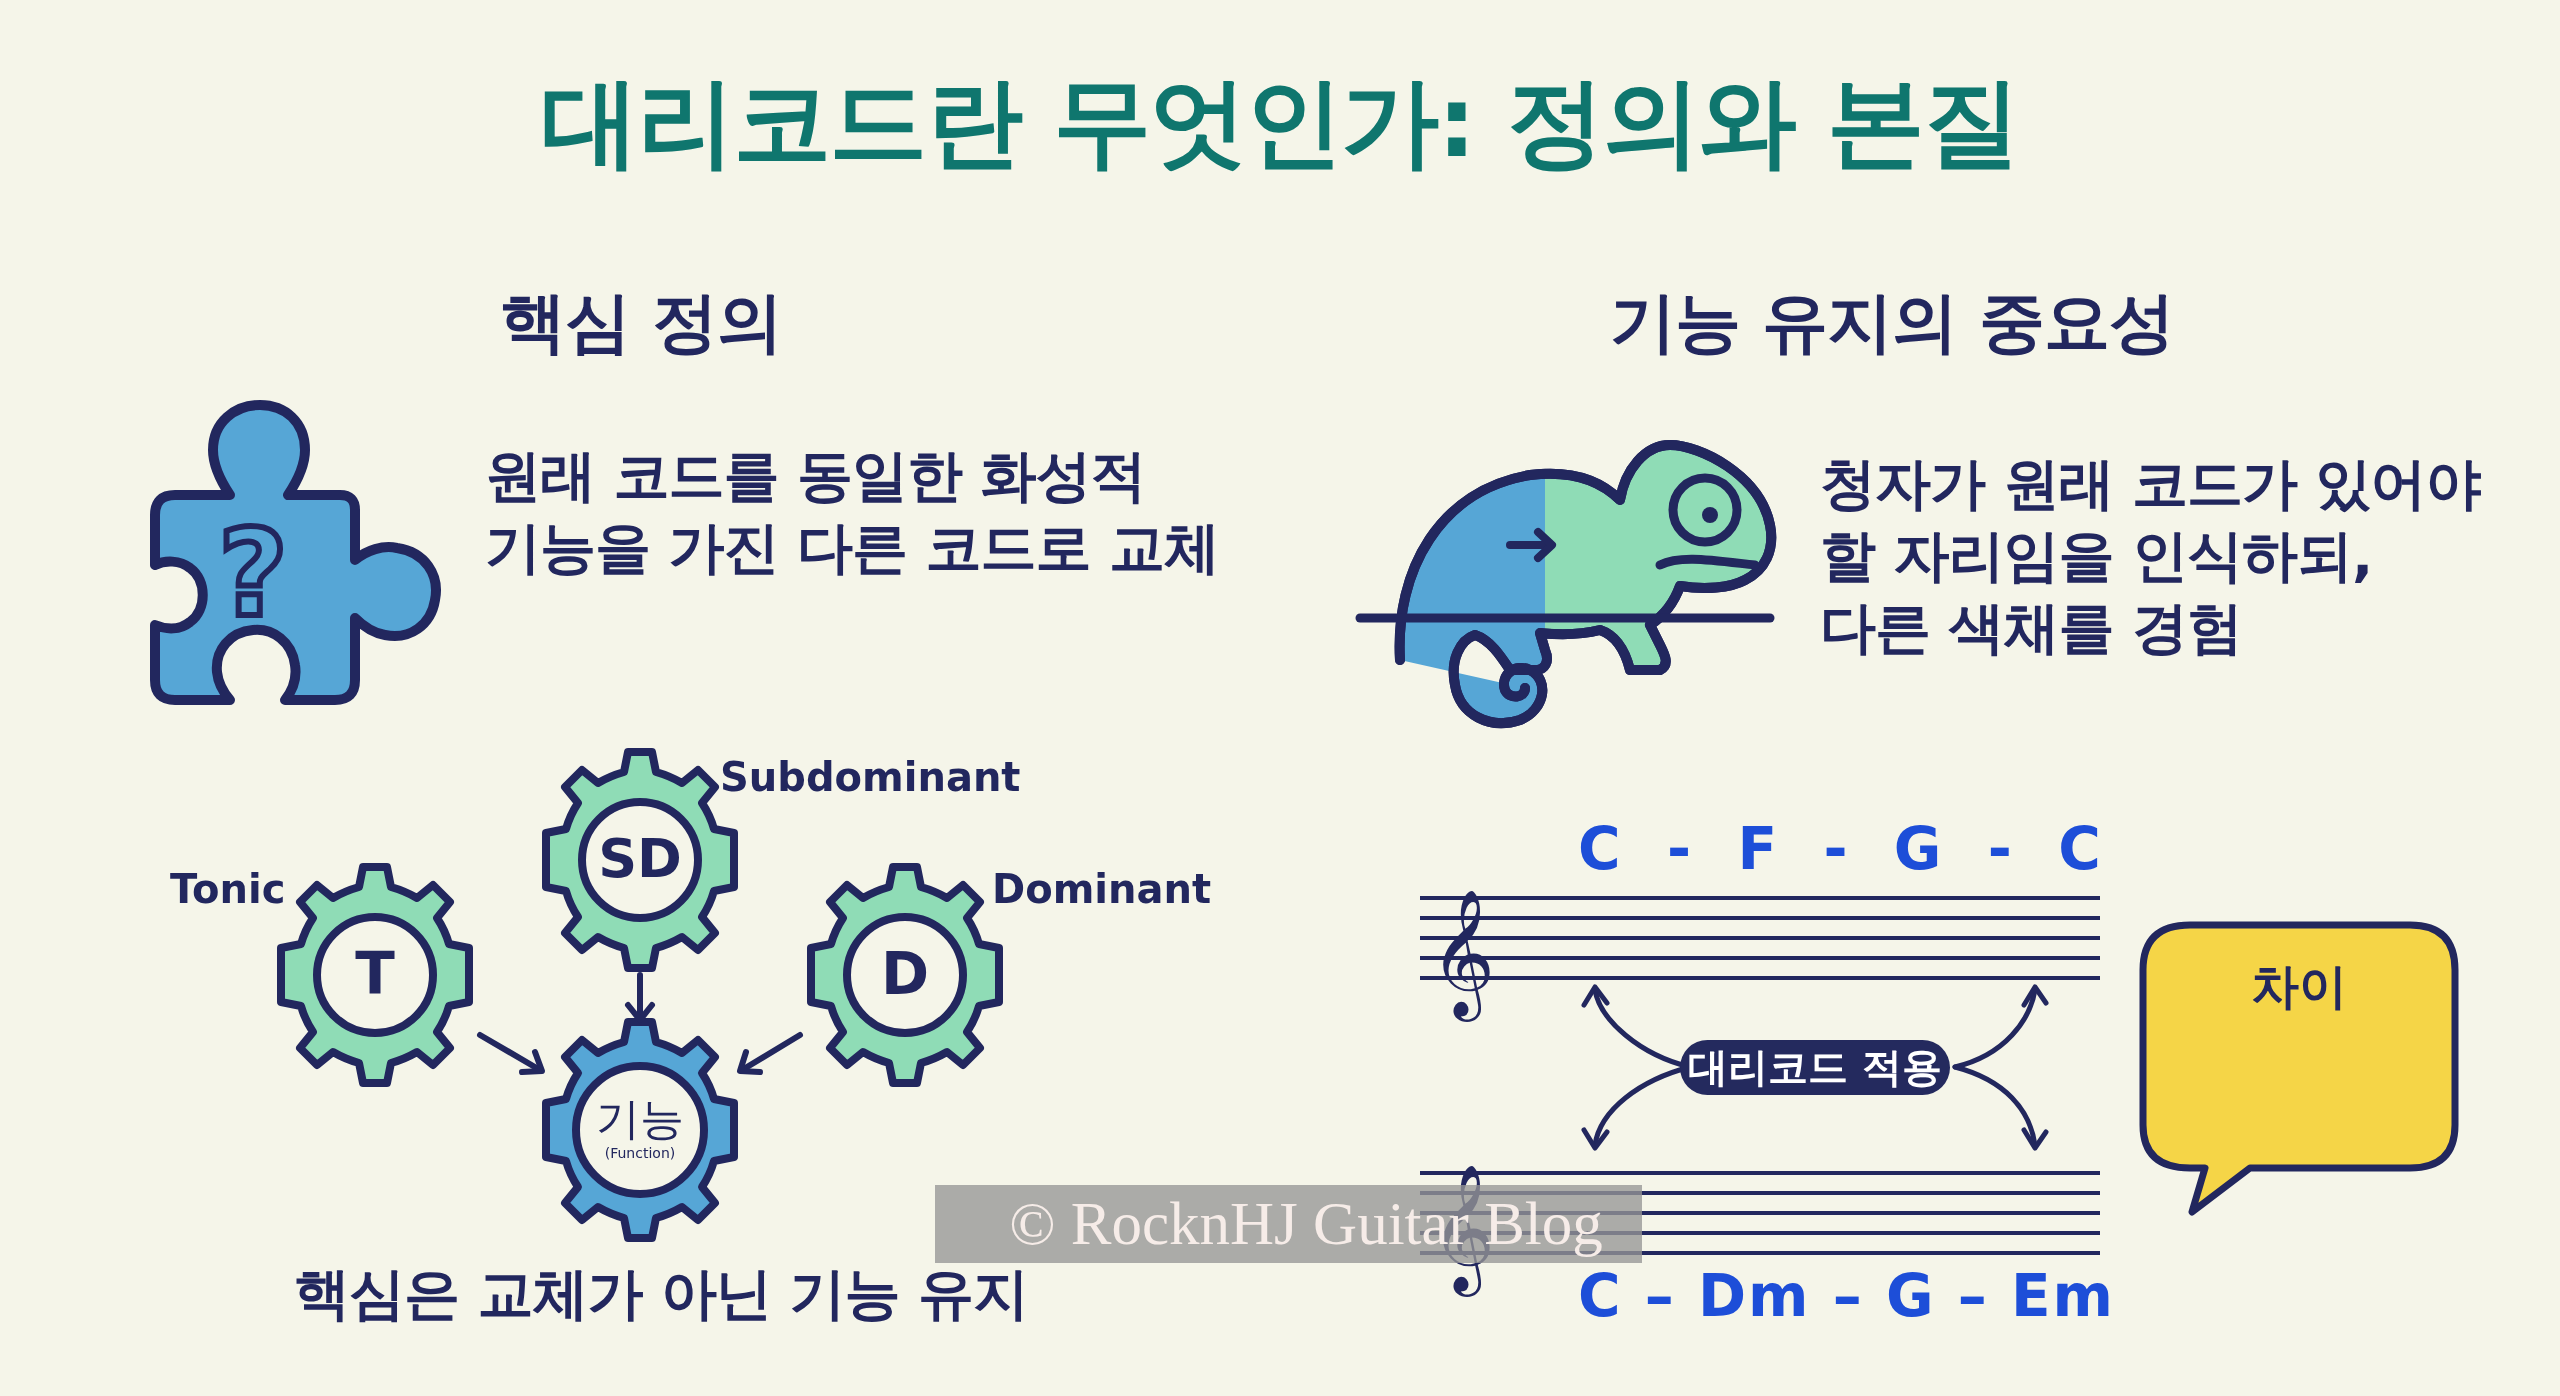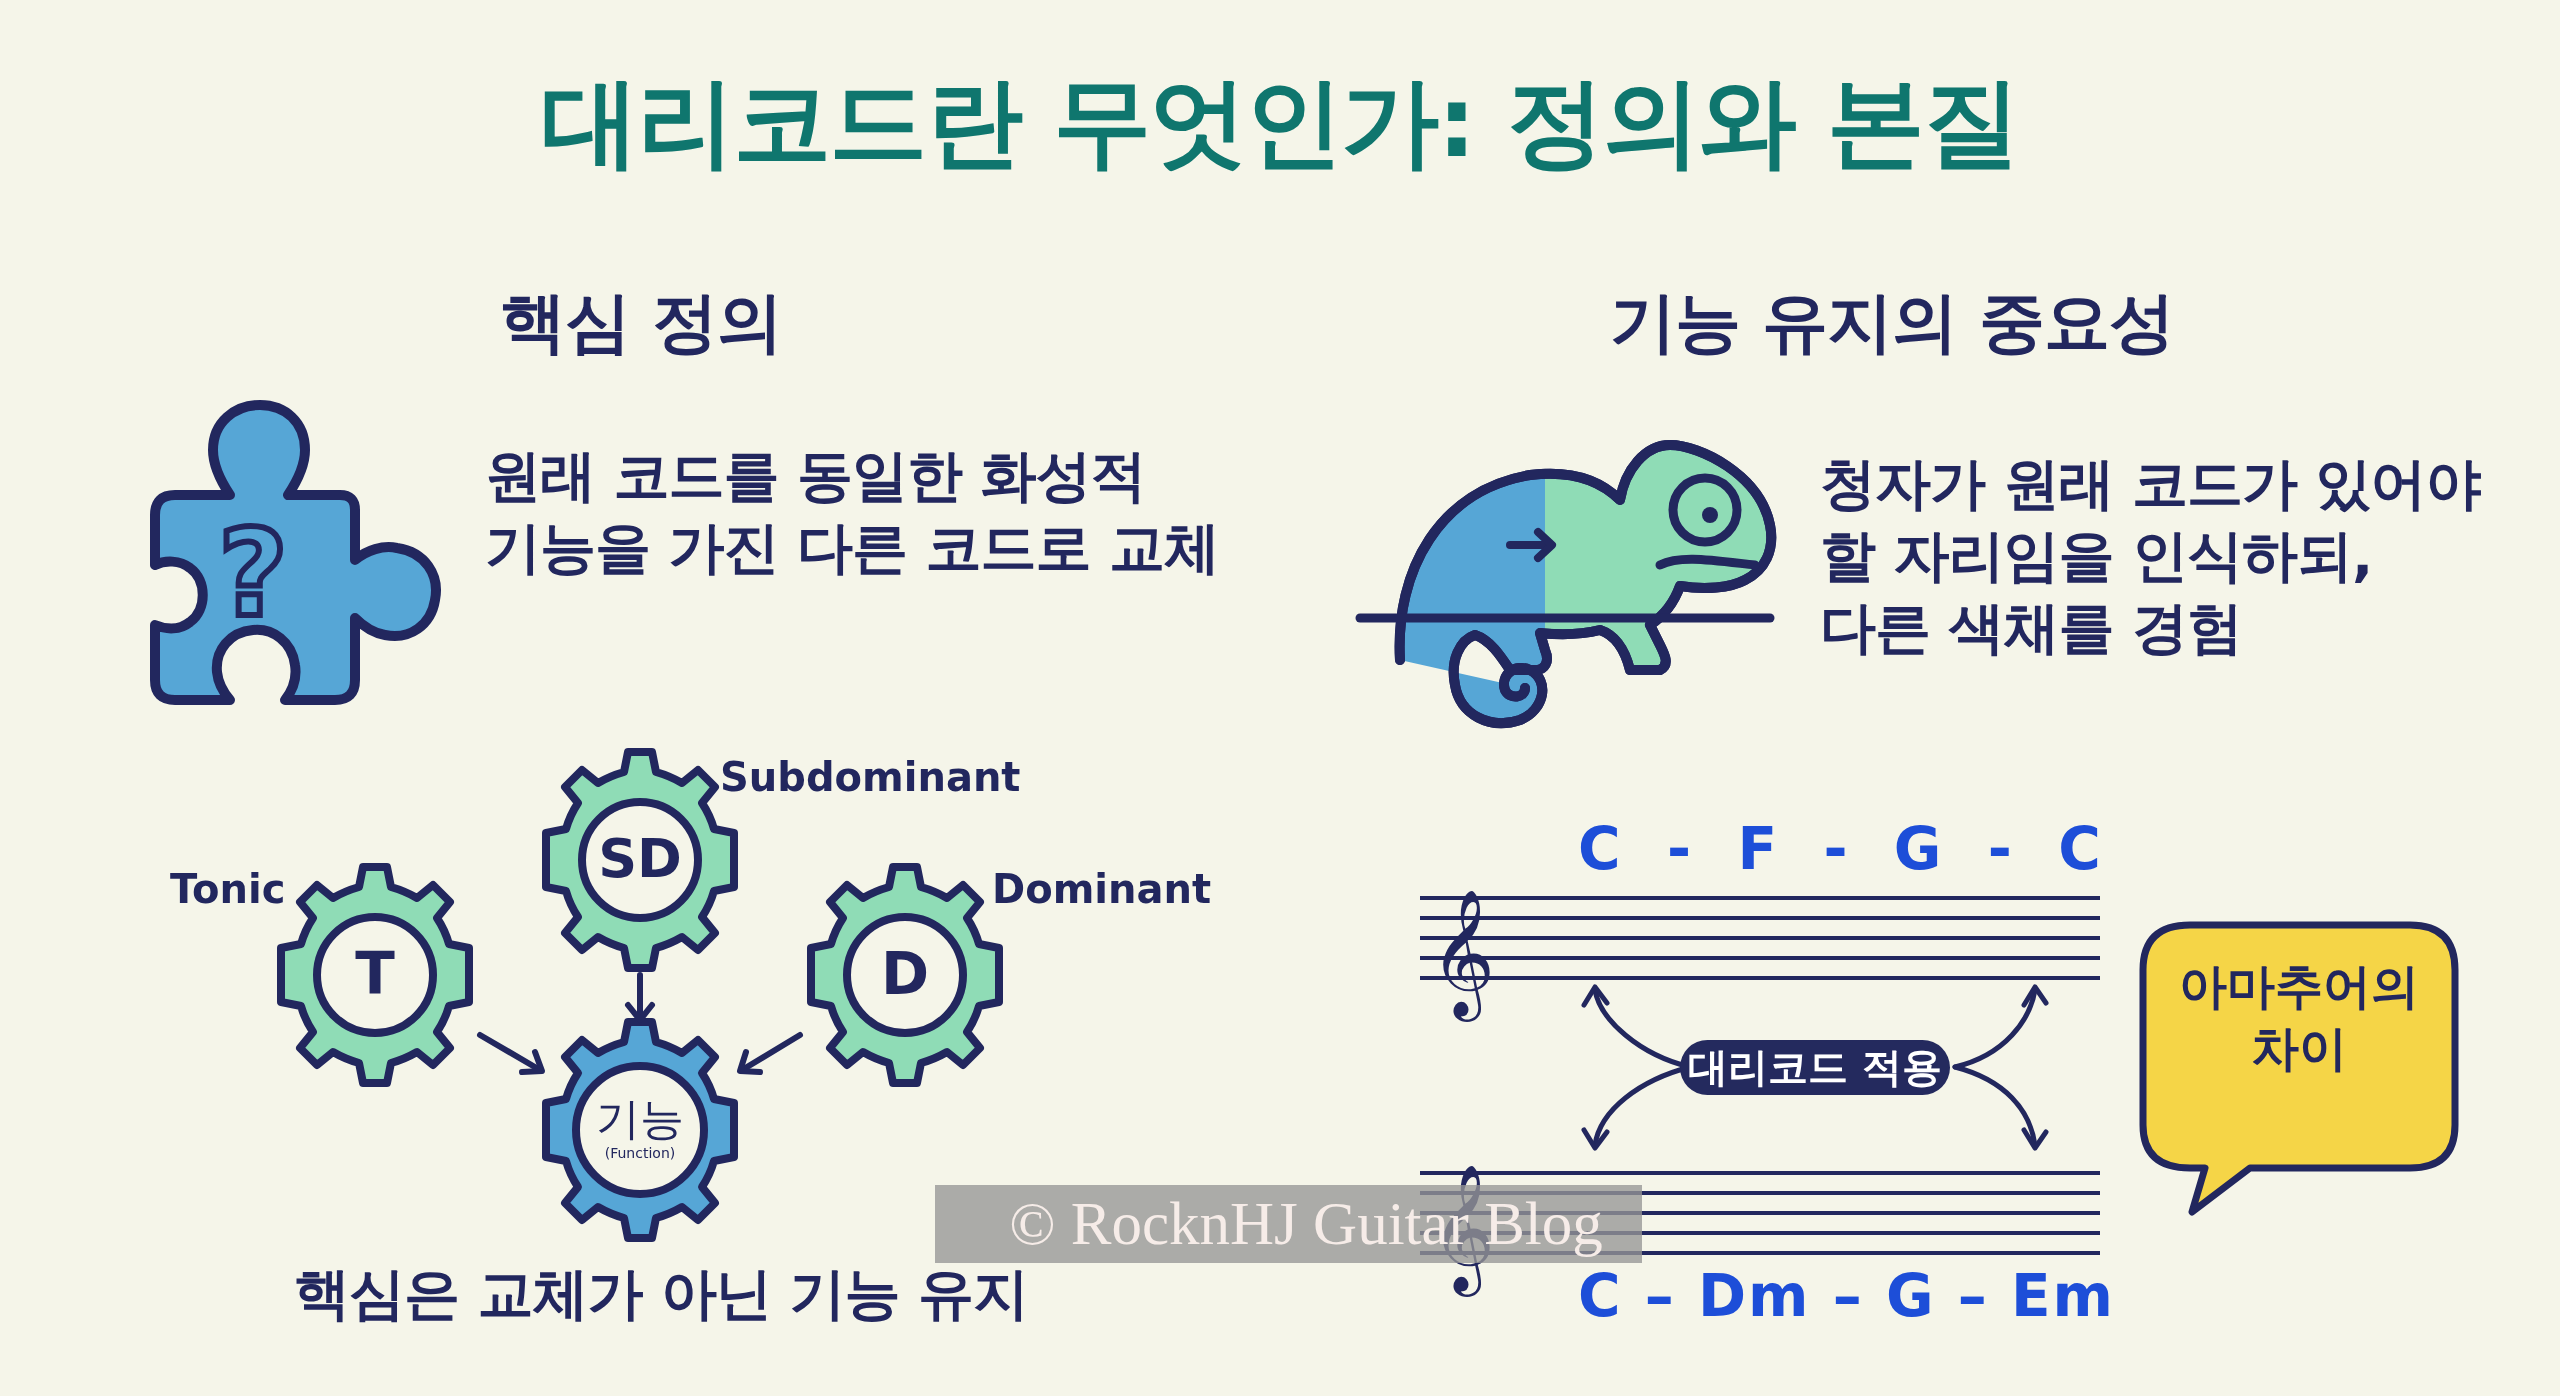--- a/index.html
+++ b/index.html
@@ -165,17 +165,16 @@
   </g>
 
   <path d="M2190 925 H2410 Q2455 925 2455 970 V1125 Q2455 1168 2410 1168 H2250 L2192 1212 L2205 1168 H2190 Q2143 1168 2143 1125 V970 Q2143 925 2190 925 Z" fill="#f5d547" stroke="#22275e" stroke-width="7" stroke-linejoin="round"></path>
 </svg>
 
 <div class="abs pill" style="left:1680px; top:1040px; width:270px; height:55px;">대리코드 적용</div>
 
 <div class="abs chord-line" style="left:1578px; top:1262px;">C – Dm – G – Em</div>
 
 <div class="abs bubble-text" style="left:2143px; top:955px; width:312px;">
-  <div>아마추어의</div>
   <div>차이</div>
 </div>
 
 <div class="abs watermark" style="left:935px; top:1185px; width:672px; height:78px;">© RocknHJ Guitar Blog</div>
 
 </body></html>

